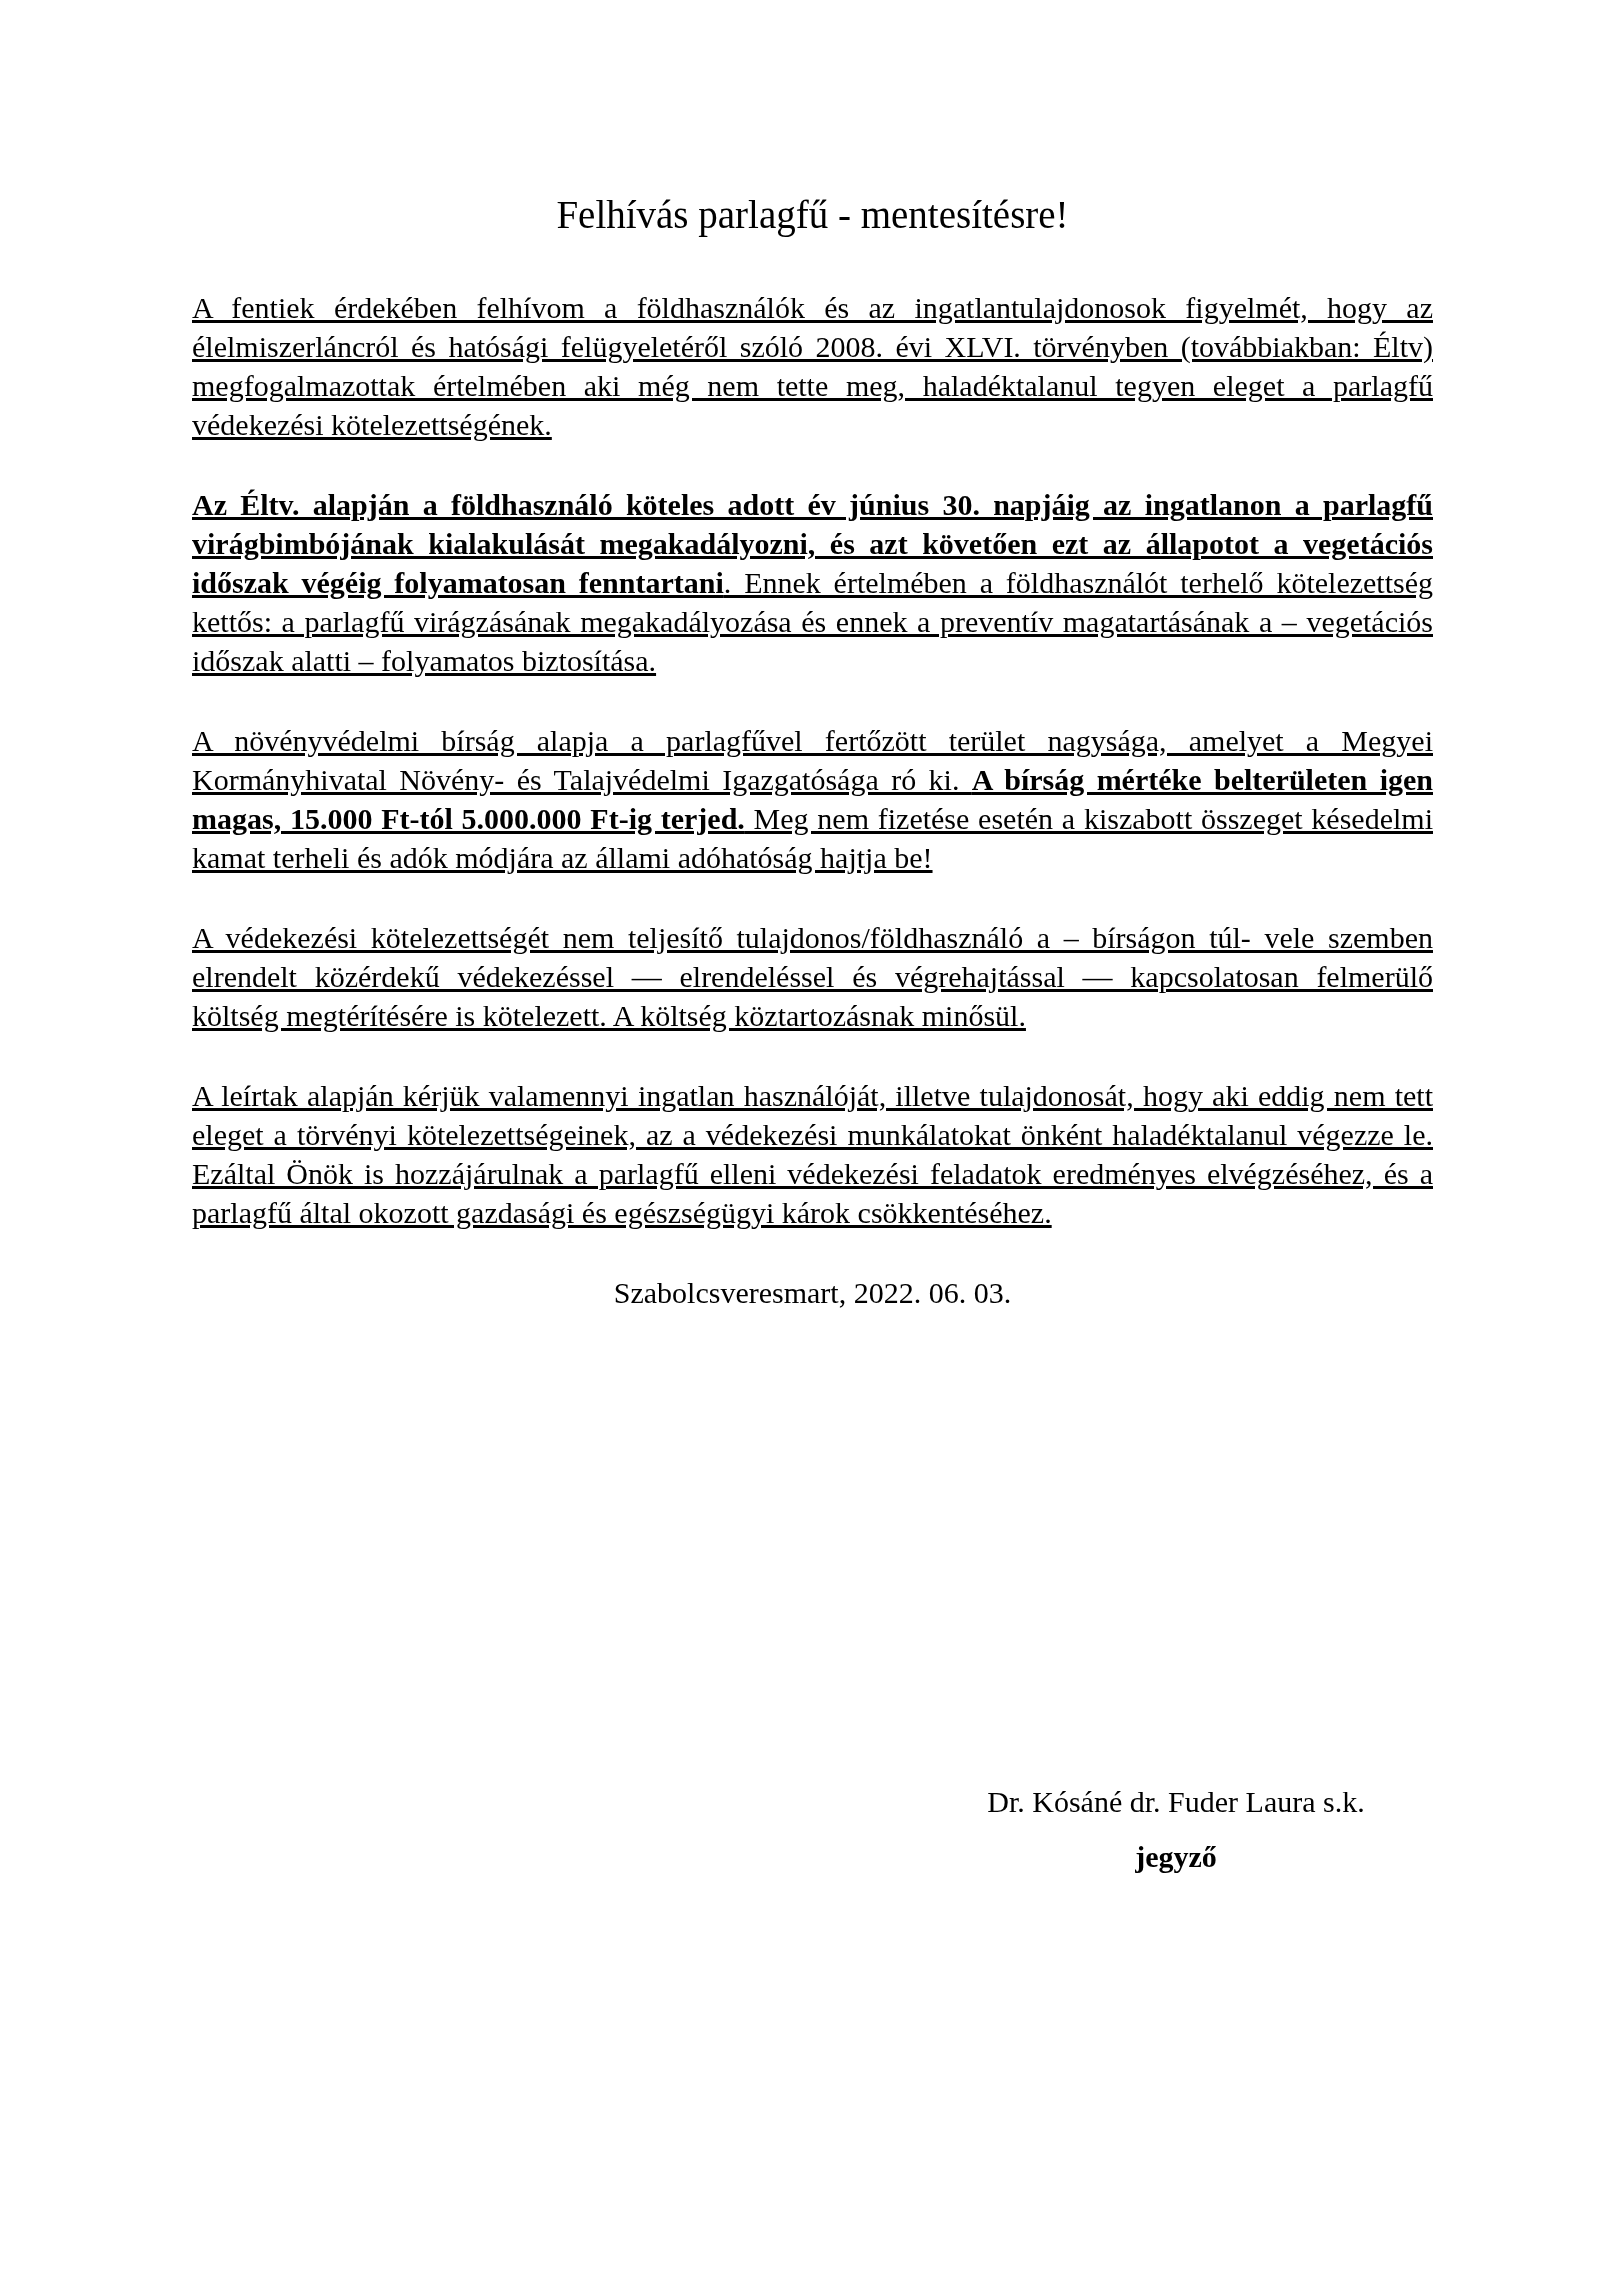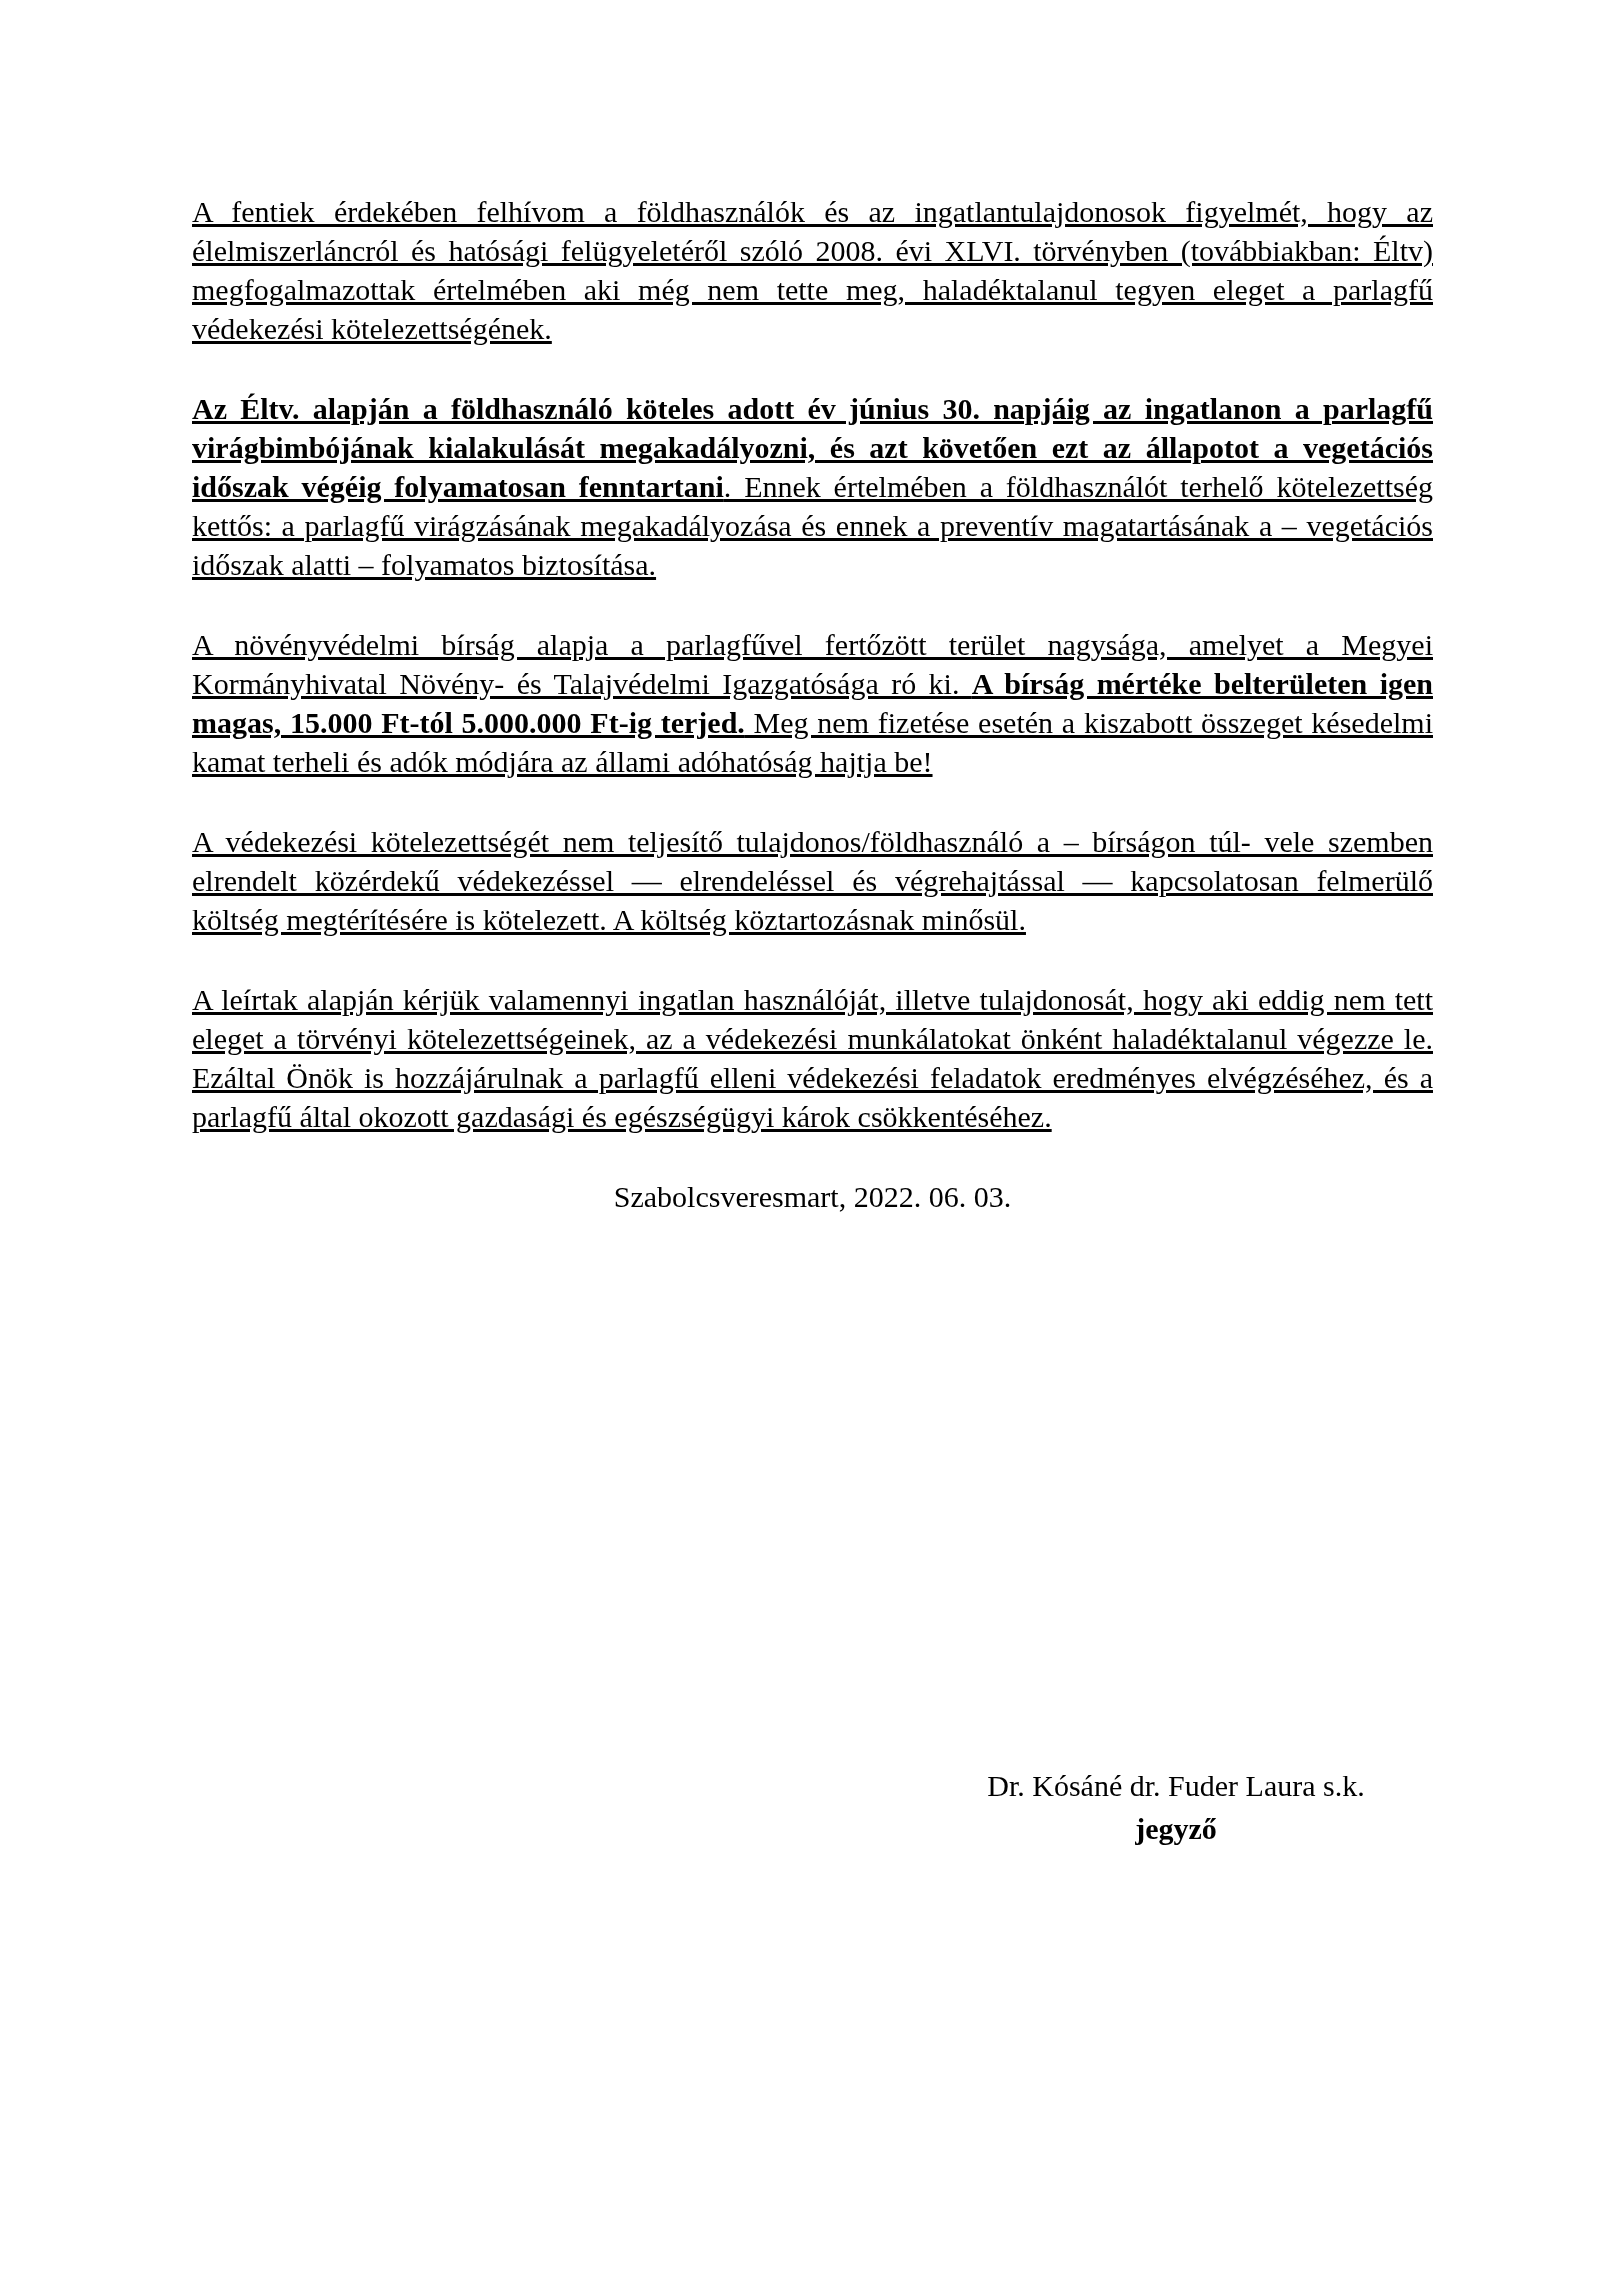--- a/index.html
+++ b/index.html
@@ -53,34 +53,35 @@
   .signature {
     position: absolute;
     left: 921px;
     top: 1766px;
     width: 510px;
     text-align: center;
   }
   .signature .sig-name {
     font-size: 30px;
     line-height: 39px;
-    margin: 0;
+    margin: 16px;
   }
   .signature .sig-role {
     font-size: 30px;
     line-height: 39px;
     margin: 3.9px 0 0 0;
     font-weight: bold;
   }
 </style>
 </head>
 <body>
 
 <div class="page">
   <div class="content">
+    <h1 class="doc-title">Felhívás parlagfű - mentesítésre!</h1>
 
     <div class="doc-body" id="doc-body">
         <p class="para gap-after"><span class="run-regular">A fentiek érdekében felhívom a földhasználók és az ingatlantulajdonosok figyelmét, hogy az élelmiszerláncról és hatósági felügyeletéről szóló 2008. évi XLVI. törvényben (továbbiakban: Éltv) megfogalmazottak értelmében aki még nem tette meg, haladéktalanul tegyen eleget a parlagfű védekezési kötelezettségének.</span></p>
         <p class="para gap-after"><span class="run-bold">Az Éltv. alapján a földhasználó köteles adott év június 30. napjáig az ingatlanon a parlagfű virágbimbójának kialakulását megakadályozni, és azt követően ezt az állapotot a vegetációs időszak végéig folyamatosan fenntartani</span><span class="run-regular">. Ennek értelmében a földhasználót terhelő kötelezettség kettős: a parlagfű virágzásának megakadályozása és ennek a preventív magatartásának a – vegetációs időszak alatti – folyamatos biztosítása.</span></p>
         <p class="para gap-after"><span class="run-regular">A növényvédelmi bírság alapja a parlagfűvel fertőzött terület nagysága, amelyet a Megyei Kormányhivatal Növény- és Talajvédelmi Igazgatósága ró ki. </span><span class="run-bold">A bírság mértéke belterületen igen magas, 15.000 Ft-tól 5.000.000 Ft-ig terjed.</span><span class="run-regular"> Meg nem fizetése esetén a kiszabott összeget késedelmi kamat terheli és adók módjára az állami adóhatóság hajtja be!</span></p>
         <p class="para gap-after"><span class="run-regular">A védekezési kötelezettségét nem teljesítő tulajdonos/földhasználó a – bírságon túl- vele szemben elrendelt közérdekű védekezéssel — elrendeléssel és végrehajtással — kapcsolatosan felmerülő költség megtérítésére is kötelezett. A költség köztartozásnak minősül.</span></p>
         <p class="para gap-after"><span class="run-regular">A leírtak alapján kérjük valamennyi ingatlan használóját, illetve tulajdonosát, hogy aki eddig nem tett eleget a törvényi kötelezettségeinek, az a védekezési munkálatokat önként haladéktalanul végezze le. Ezáltal Önök is hozzájárulnak a parlagfű elleni védekezési feladatok eredményes elvégzéséhez, és a parlagfű által okozott gazdasági és egészségügyi károk csökkentéséhez.</span></p>
       </div>
 
     <p class="date-line">Szabolcsveresmart, 2022. 06. 03.</p>

